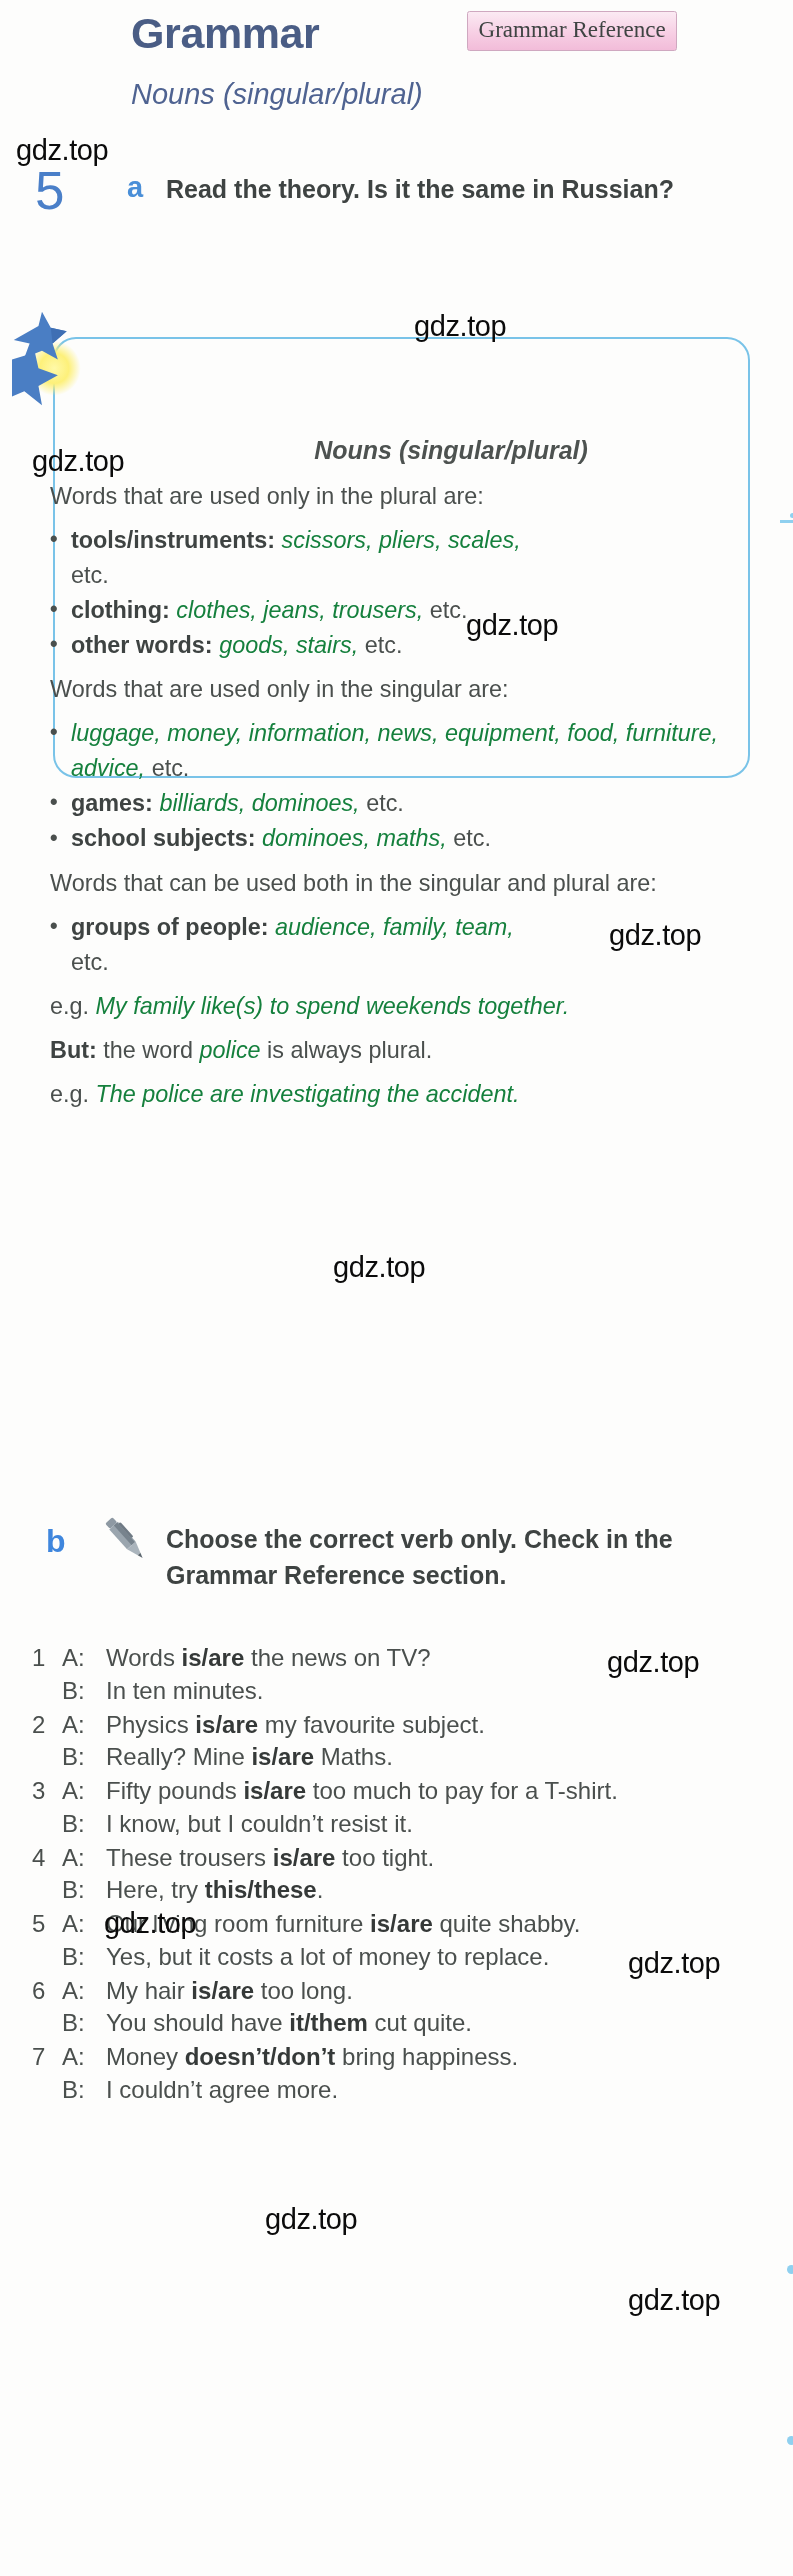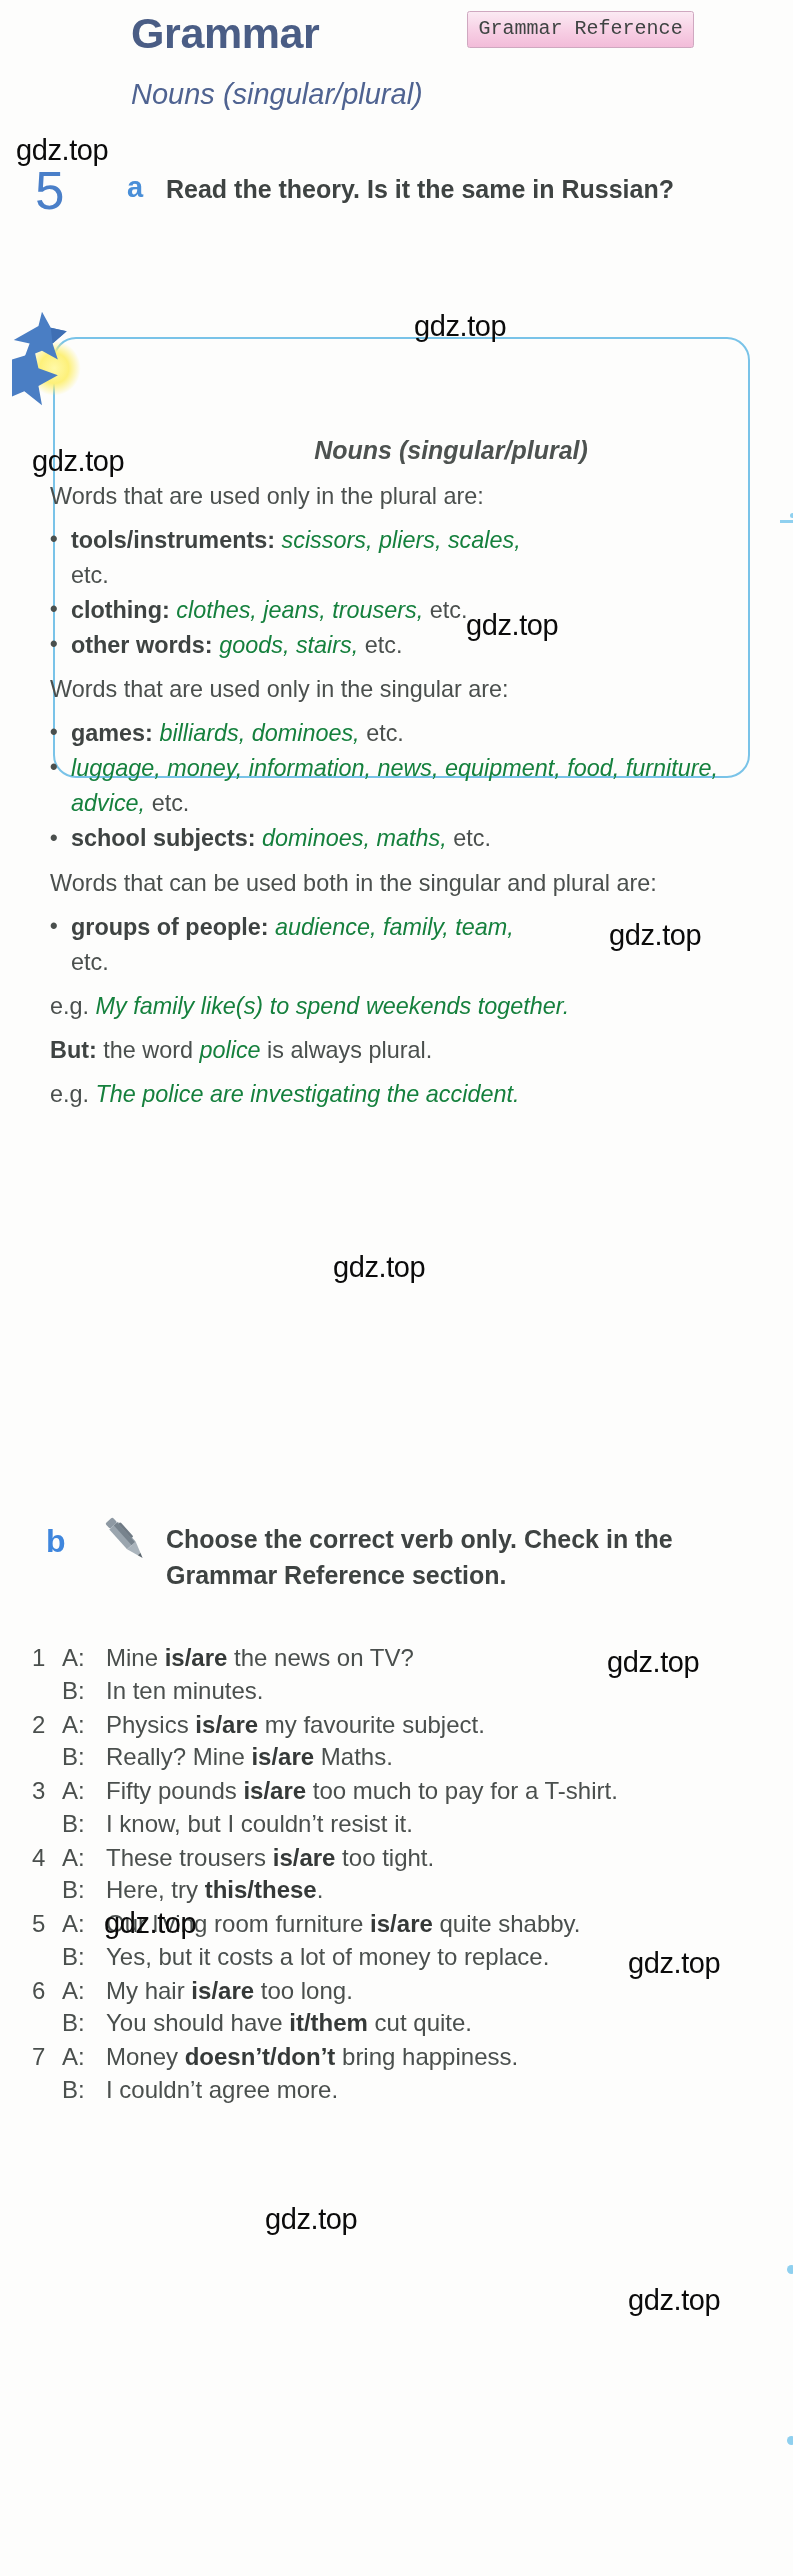--- a/index.html
+++ b/index.html
@@ -56,23 +56,24 @@
   }
   .ref-badge {
     position: absolute;
     left: 467px;
     top: 3.5px;
     min-width: 181px;
     padding: 5.3px 10.6px 7px 10.6px;
     background: linear-gradient(180deg, #fbeaf3 0%, #f7cfe4 55%, #f2bcd9 100%);
     border: 0.9px solid #cfa8c0;
     border-radius: 2.6px;
-    font-size: 20px;
+    font-size: 23px;
     color: #3f4443;
-    font-family: Liberation Mono, monospace;
+    text-align: center;
+    font-family: Liberation Serif, serif;
   }
 
   .subtitle {
     position: absolute;
     left: 131px;
     top: 78px;
     font-size: 29px;
     font-style: italic;
     color: #4f6391;
     font-family: "Liberation Sans", sans-serif;
@@ -309,26 +310,26 @@
         <span class="bold-term">other words:</span>
         <span class="blue-it">goods, stairs,</span>
         <span>etc.</span>
       </li>
     </ul>
 
     <div class="theory-line">Words that are used only in the singular are:</div>
 
     <ul class="theory-list">
       <li>
+        <span class="blue-it">luggage, money, information, news, equipment, food, furniture, advice,</span>
+        <span>etc.</span>
+      </li>
+      <li>
         <span class="bold-term">games:</span>
         <span class="blue-it">billiards, dominoes,</span>
-        <span>etc.</span>
-      </li>
-      <li>
-        <span class="blue-it">luggage, money, information, news, equipment, food, furniture, advice,</span>
         <span>etc.</span>
       </li>
       <li>
         <span class="bold-term">school subjects:</span>
         <span class="blue-it">dominoes, maths,</span>
         <span>etc.</span>
       </li>
     </ul>
 
     <div class="theory-line">Words that can be used both in the singular and plural are:</div>
@@ -372,21 +373,21 @@
     </g>
   </svg>
 
   <div class="ex-b-text">Choose the correct verb only. Check in the Grammar Reference section.</div>
 
   <div class="dialogues" id="dialogues">
       <div class="d-item">
         <div class="d-line">
           <span class="d-num">1</span>
           <span class="d-spk">A:</span>
-          <span class="d-txt"><span>Mine </span><b>is/are</b><span> the news on TV?</span></span>
+          <span class="d-txt"><span>Words </span><b>is/are</b><span> the news on TV?</span></span>
         </div>
         <div class="d-line">
           <span class="d-num"></span>
           <span class="d-spk">B:</span>
           <span class="d-txt"><span>In ten minutes.</span></span>
         </div>
       </div>
       <div class="d-item">
         <div class="d-line">
           <span class="d-num">2</span>

